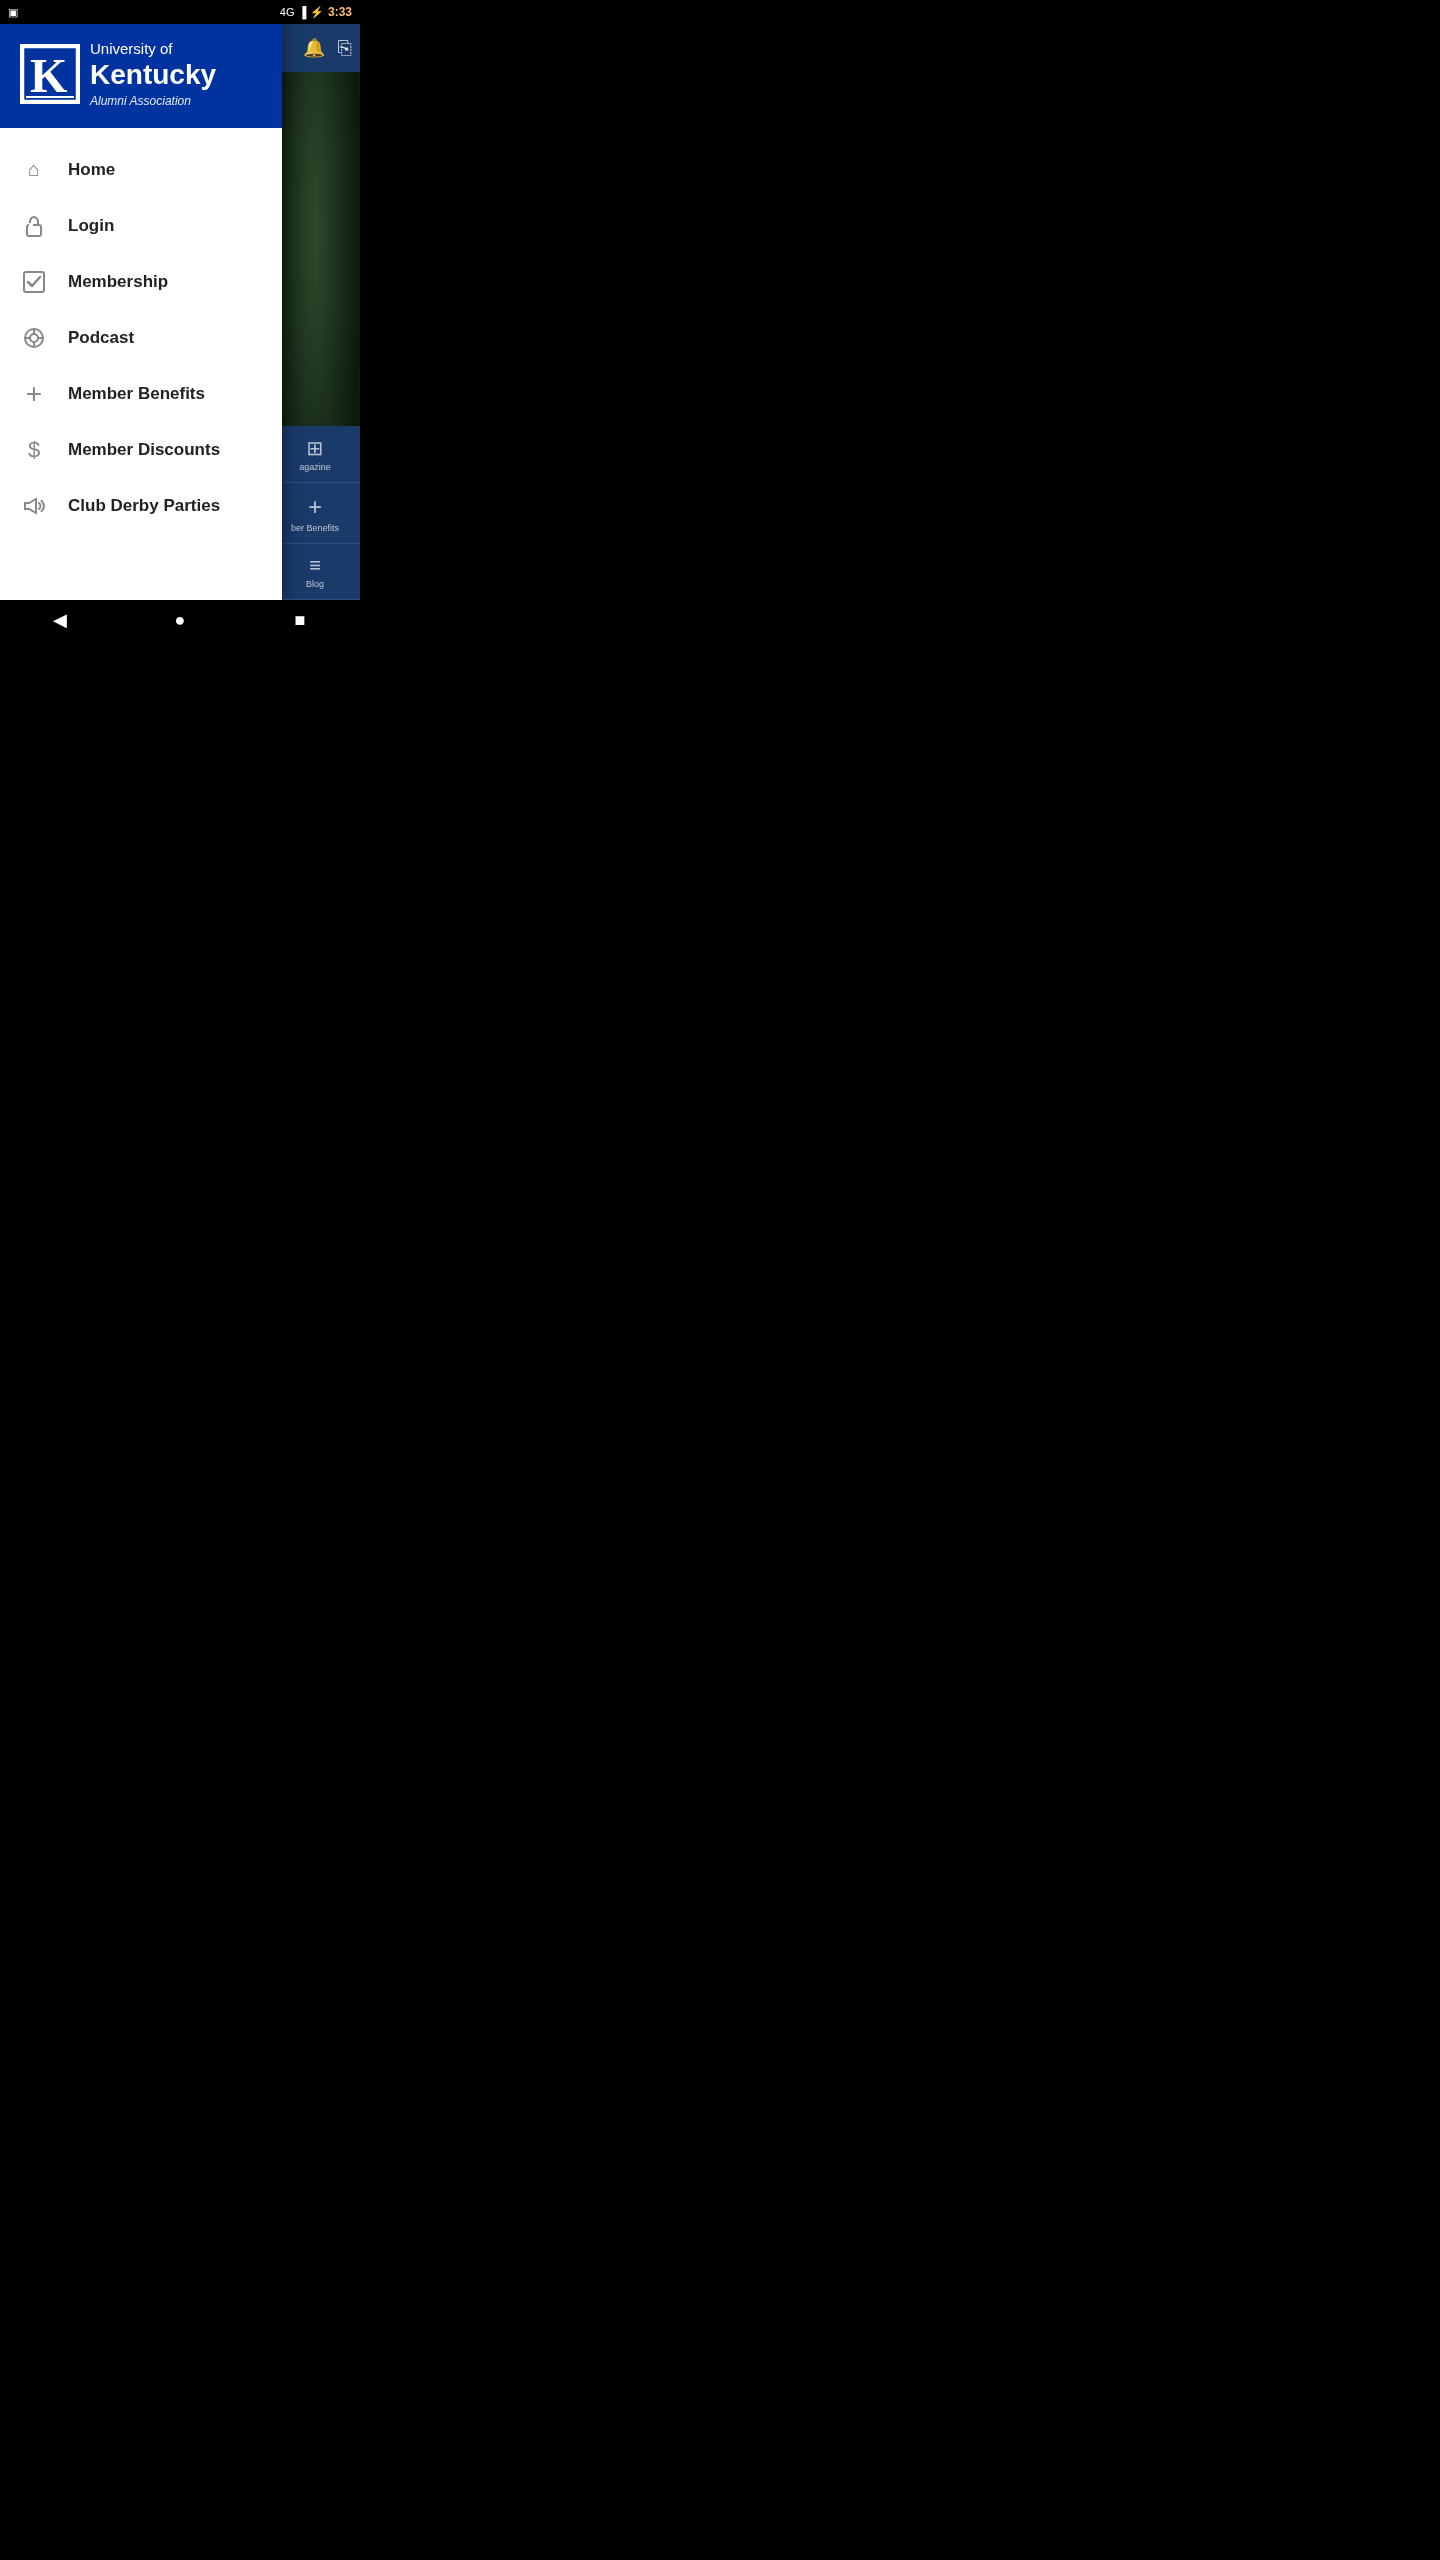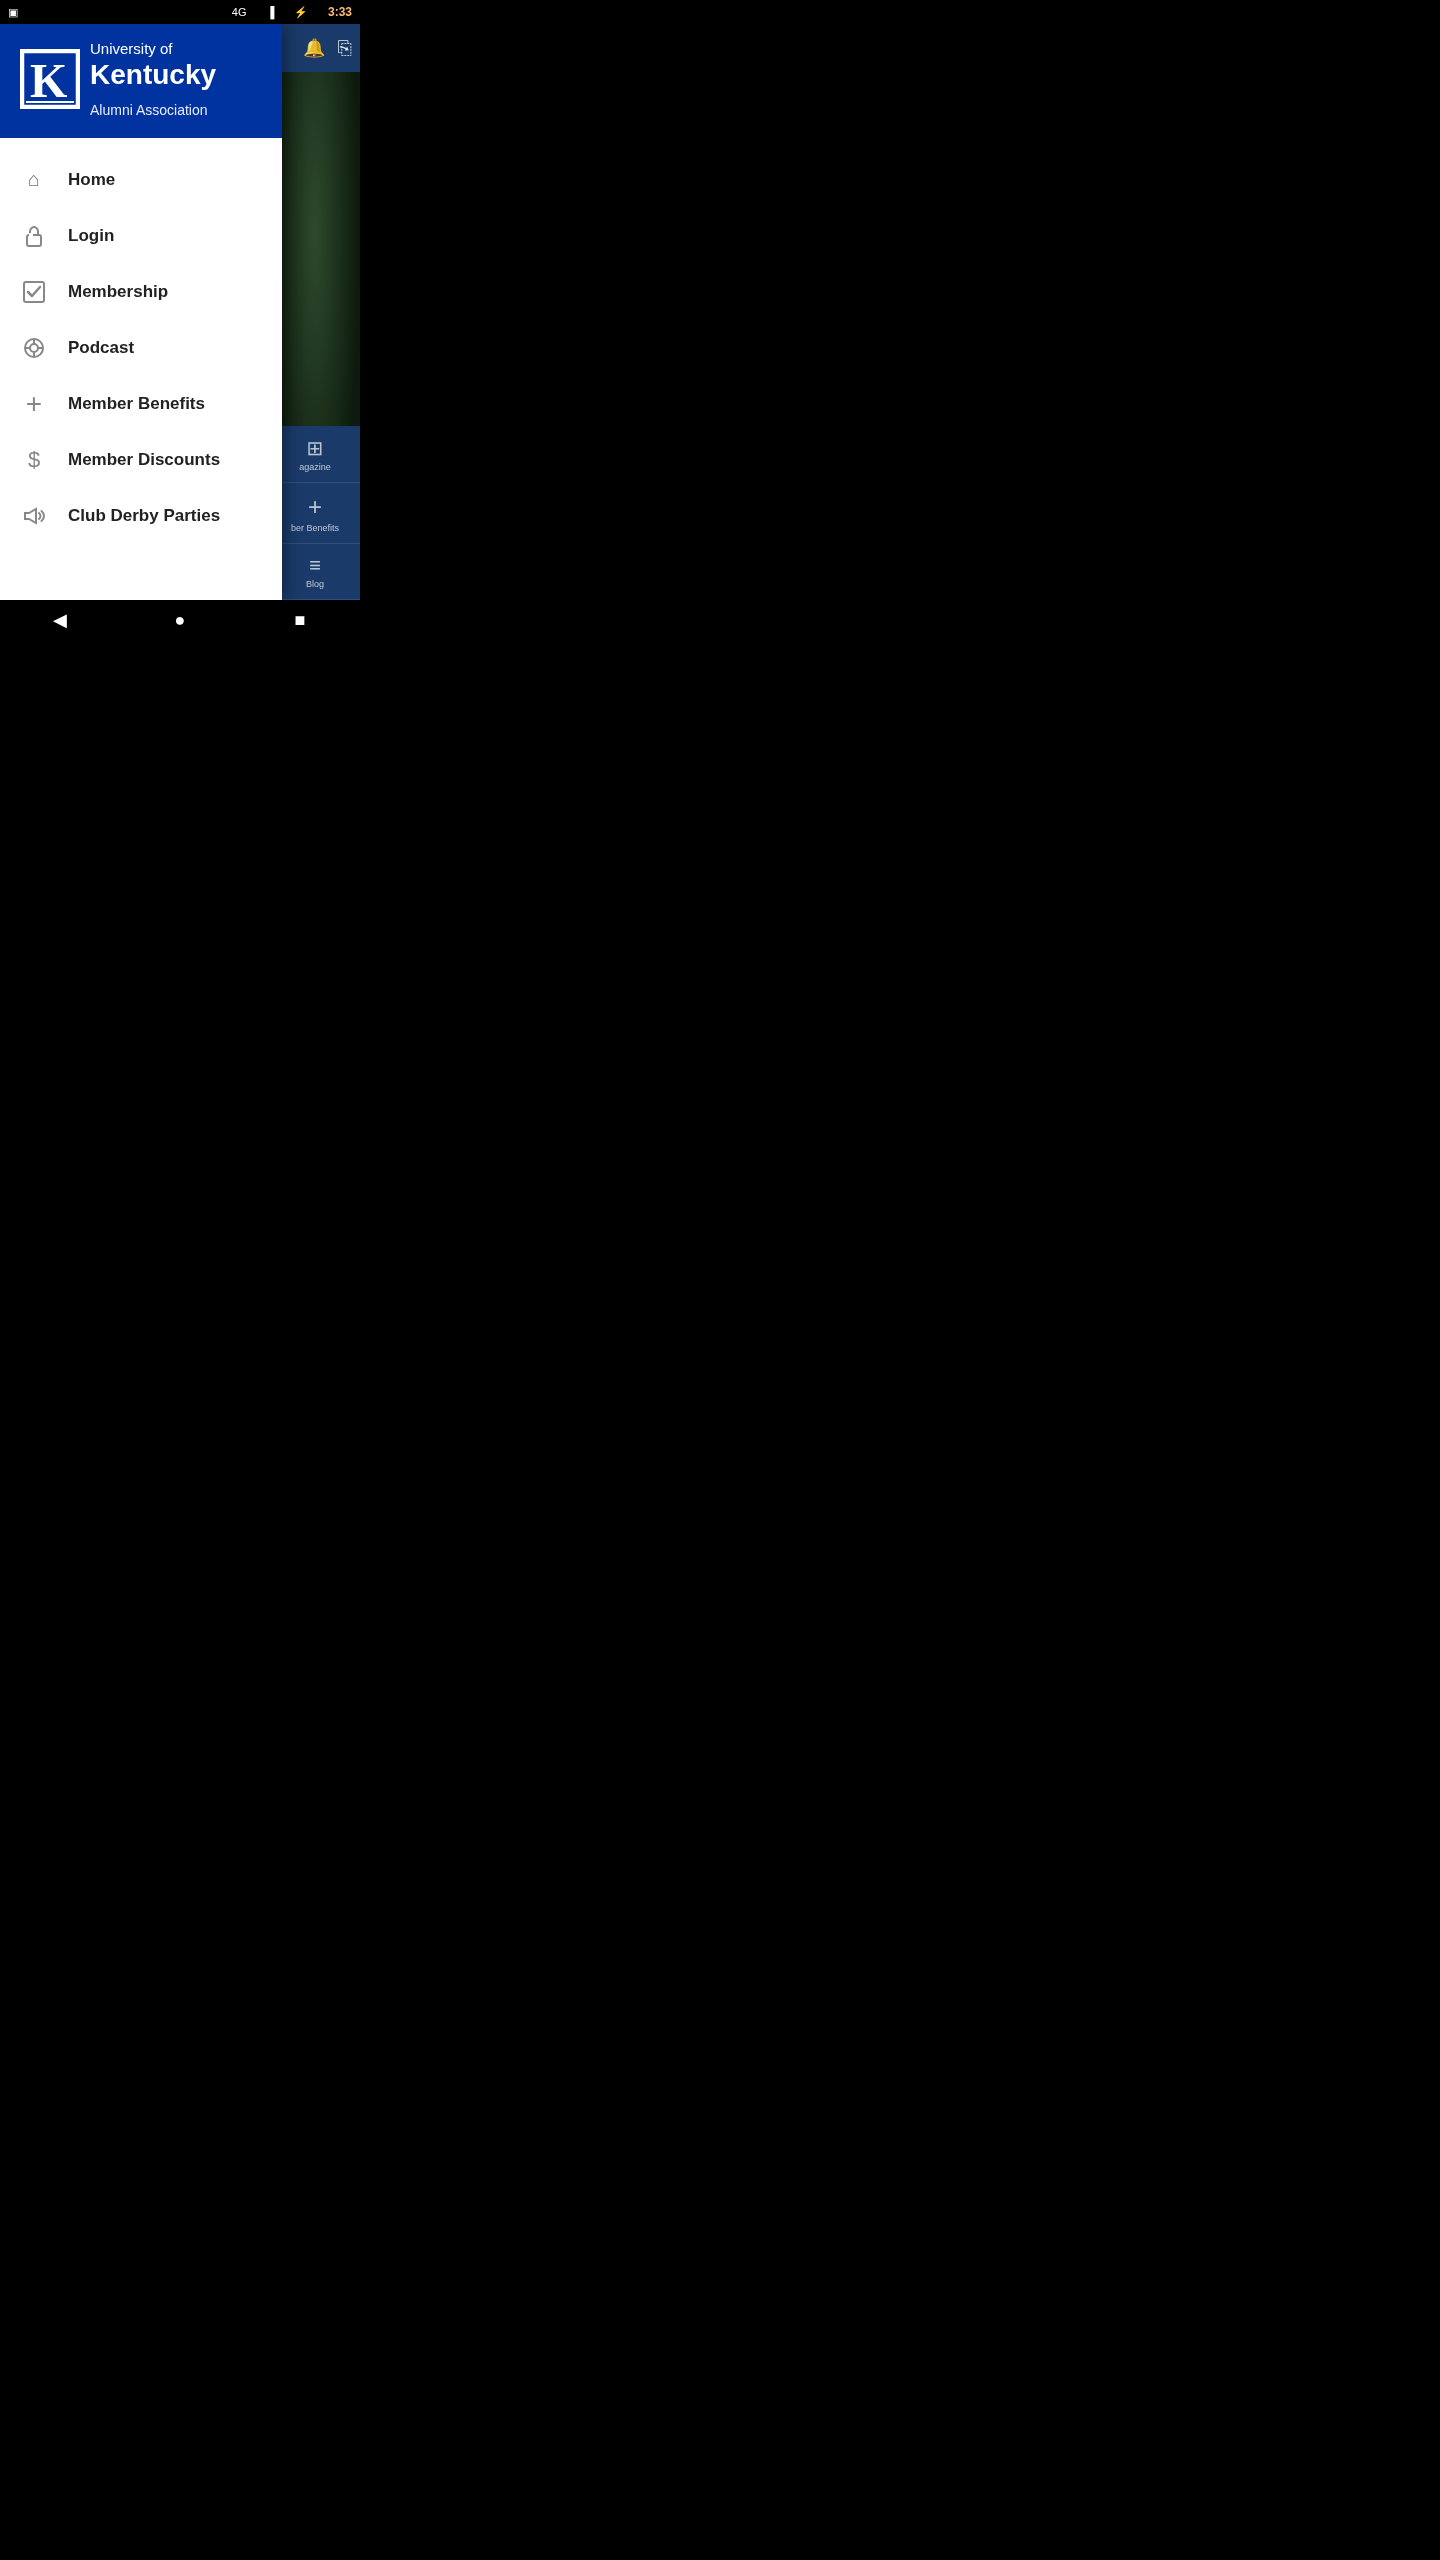--- a/index.html
+++ b/index.html
@@ -24,21 +24,21 @@
       background: #000;
       display: flex;
       align-items: center;
       justify-content: flex-end;
       padding: 0 8px;
       z-index: 100;
     }
     .status-icons {
       display: flex;
       align-items: center;
-      gap: 20px;
+      gap: 4px;
     }
     .status-text {
       color: #fdba74;
       font-size: 12px;
       font-weight: bold;
     }
     .signal-icon, .battery-icon {
       color: #fff;
       font-size: 11px;
     }
@@ -164,22 +164,23 @@
       font-weight: 300;
       line-height: 1.2;
     }
     .uk-title strong {
       font-size: 28px;
       font-weight: bold;
       display: block;
       text-align: right;
     }
     .uk-subtitle {
-      font-size: 14px;
-      margin-top: 10px;
+      font-size: 12px;
+      font-style: italic;
+      margin-top: 2px;
       color: rgba(255,255,255,0.9);
     }
 
     
     .drawer-nav {
       flex: 1;
       overflow-y: auto;
       padding: 14px 0;
     }
     .nav-item {

